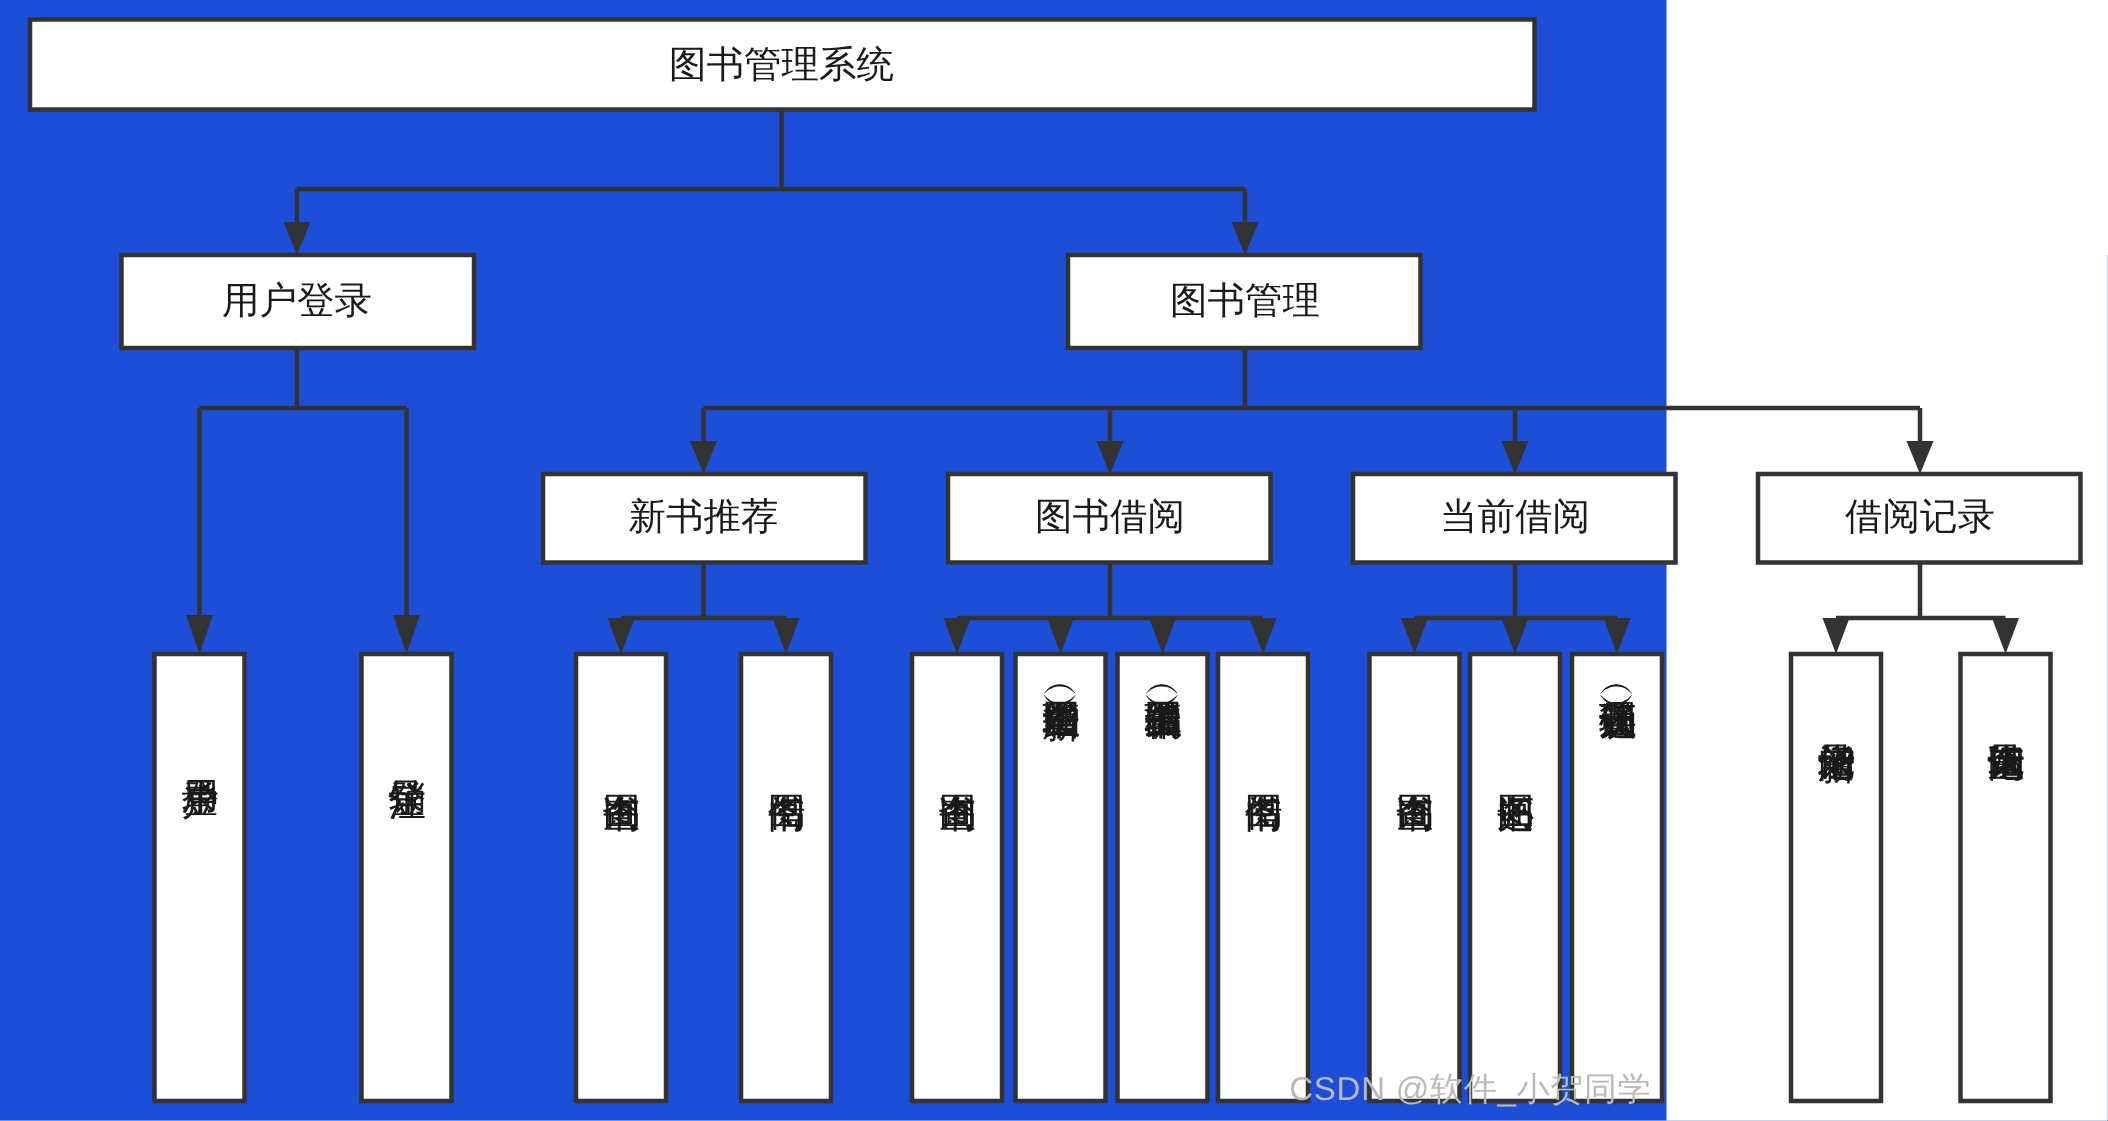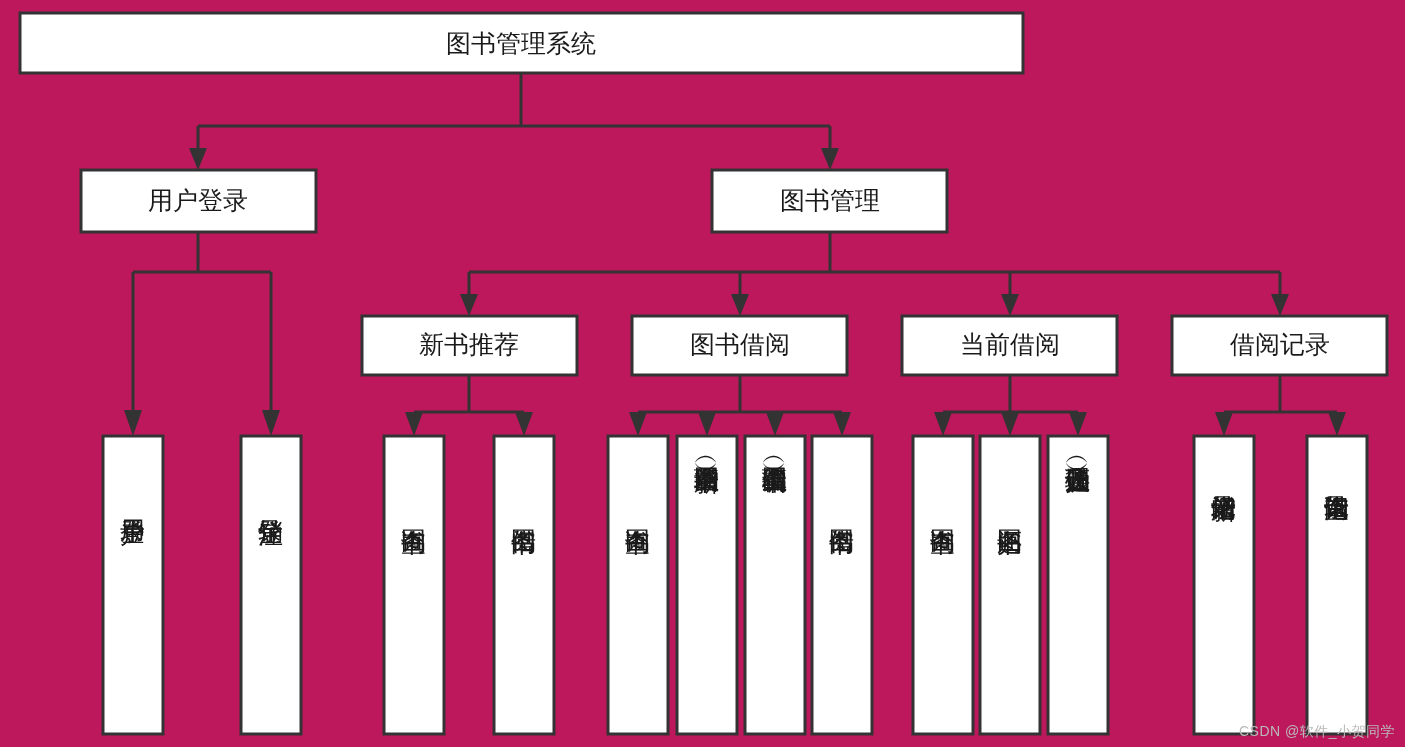--- a/index.html
+++ b/index.html
@@ -1,21 +1,21 @@
 <!DOCTYPE html>
 <html><head>
 <meta charset="utf-8">
 <style>
   html,body{margin:0;padding:0;background:#ffffff;}
   body{
     width:1405px;height:747px;
     font-family:"Liberation Sans","DejaVu Sans",sans-serif;
     overflow:hidden;
   }
-  #diagram-root{position:relative;width:1405px;height:747px;background:#be185d;}
+  #diagram-root{position:relative;width:1111px;height:747px;background:#1d4ed8;}
   svg{display:block;}
   .box-rect{fill:#ffffff;stroke:#333333;stroke-width:3;}
   .conn{stroke:#333333;stroke-width:3;fill:none;}
   .arrow-head{fill:#333333;}
   .node-label{
     fill:#1a1a1a;
     font-family:"Liberation Sans","DejaVu Sans",sans-serif;
     font-size:25px;
     text-anchor:middle;
     dominant-baseline:middle;
@@ -25,21 +25,21 @@
     font-family:"Liberation Sans","DejaVu Sans",sans-serif;
     font-size:25px;
     text-anchor:middle;
     writing-mode:tb;
     glyph-orientation-vertical:0;
   }
   .watermark{
     position:absolute;
     right:10px;bottom:6px;
     color:#b9b9b9;
-    font-size:14px;
+    font-size:22px;
     font-family:"Liberation Sans","DejaVu Sans",sans-serif;
     white-space:nowrap;
     letter-spacing:0.5px;
   }
 </style>
 </head>
 <body>
 
 <div id="diagram-root">
 

